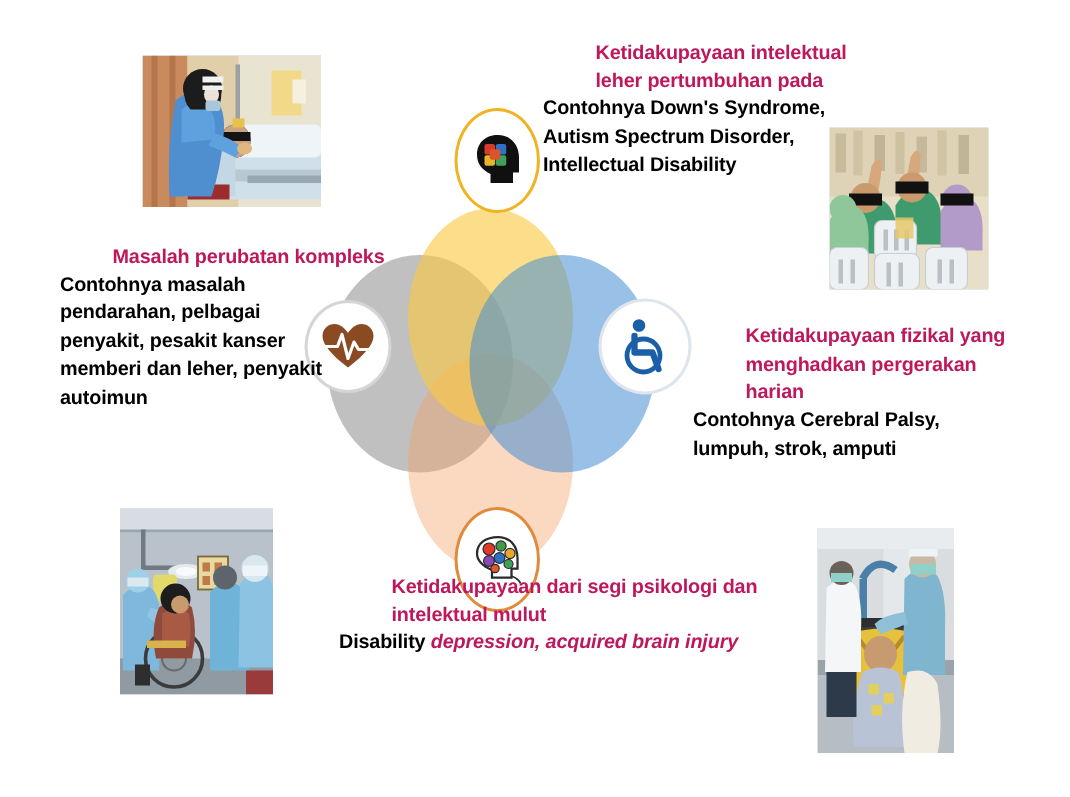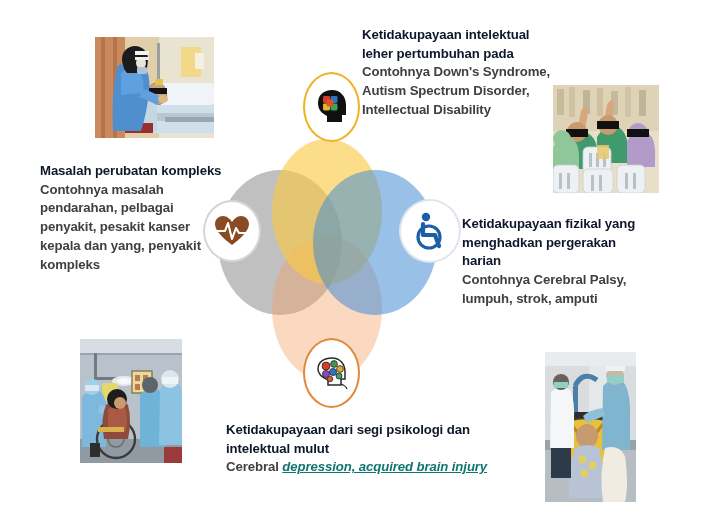--- a/index.html
+++ b/index.html
@@ -21,39 +21,39 @@
 
   
   .txt {
     position: absolute;
     font-size: 13.2px;
     line-height: 1.42;
     color: #1a1a1a;
     letter-spacing: -0.1px;
   }
   .txt .hdr {
-    color: #0f172a;
+    color: #be185d;
     font-weight: 600;
+    margin-left: 35px;
   }
   .txt .ex {
-    color: #404040;
+    color: #000000;
     font-weight: 600;
   }
   .txt .ex-it {
-    color: #0f766e;
+    color: #be185d;
     font-weight: 600;
     font-style: italic;
-    text-decoration: underline;
   }
   .line { display: block; white-space: nowrap; }
 
   #txt-intellectual { left: 362px; top: 26px; width: 210px; }
   #txt-medical      { left: 40px;  top: 162px; width: 195px; }
   #txt-physical     { left: 462px; top: 215px; width: 215px; }
-  #txt-psych        { left: 226px; top: 421px; width: 300px; }
+  #txt-psych        { left: 226px; top: 382px; width: 300px; }
 
   
   .photo {
     position: absolute;
     overflow: hidden;
     background: #cfd4d8;
   }
   .photo .inner { position: absolute; inset: 0; }
 
   #photo-bedside { left: 95px; top: 37px;  width: 119px; height: 101px; }
@@ -343,31 +343,31 @@
     <span class="line ex">Contohnya Down's  Syndrome,</span>
     <span class="line ex">Autism Spectrum Disorder,</span>
     <span class="line ex">Intellectual Disability</span>
   </div>
 
   <div class="txt" id="txt-medical">
     <span class="line hdr">Masalah perubatan kompleks</span>
     <span class="line ex">Contohnya masalah</span>
     <span class="line ex">pendarahan, pelbagai</span>
     <span class="line ex">penyakit, pesakit kanser</span>
-    <span class="line ex">kepala dan yang, penyakit</span>
-    <span class="line ex">kompleks</span>
+    <span class="line ex">memberi dan leher, penyakit</span>
+    <span class="line ex">autoimun</span>
   </div>
 
   <div class="txt" id="txt-physical">
     <span class="line hdr">Ketidakupayaan fizikal yang</span>
     <span class="line hdr">menghadkan pergerakan</span>
     <span class="line hdr">harian</span>
     <span class="line ex">Contohnya Cerebral Palsy,</span>
     <span class="line ex">lumpuh, strok, amputi</span>
   </div>
 
   <div class="txt" id="txt-psych">
     <span class="line hdr">Ketidakupayaan dari segi psikologi dan</span>
     <span class="line hdr">intelektual mulut</span>
-    <span class="line"><span class="ex">Cerebral </span><span class="ex-it">depression, acquired brain injury</span></span>
+    <span class="line"><span class="ex">Disability </span><span class="ex-it">depression, acquired brain injury</span></span>
   </div>
 
 </div>
 
 </body></html>

